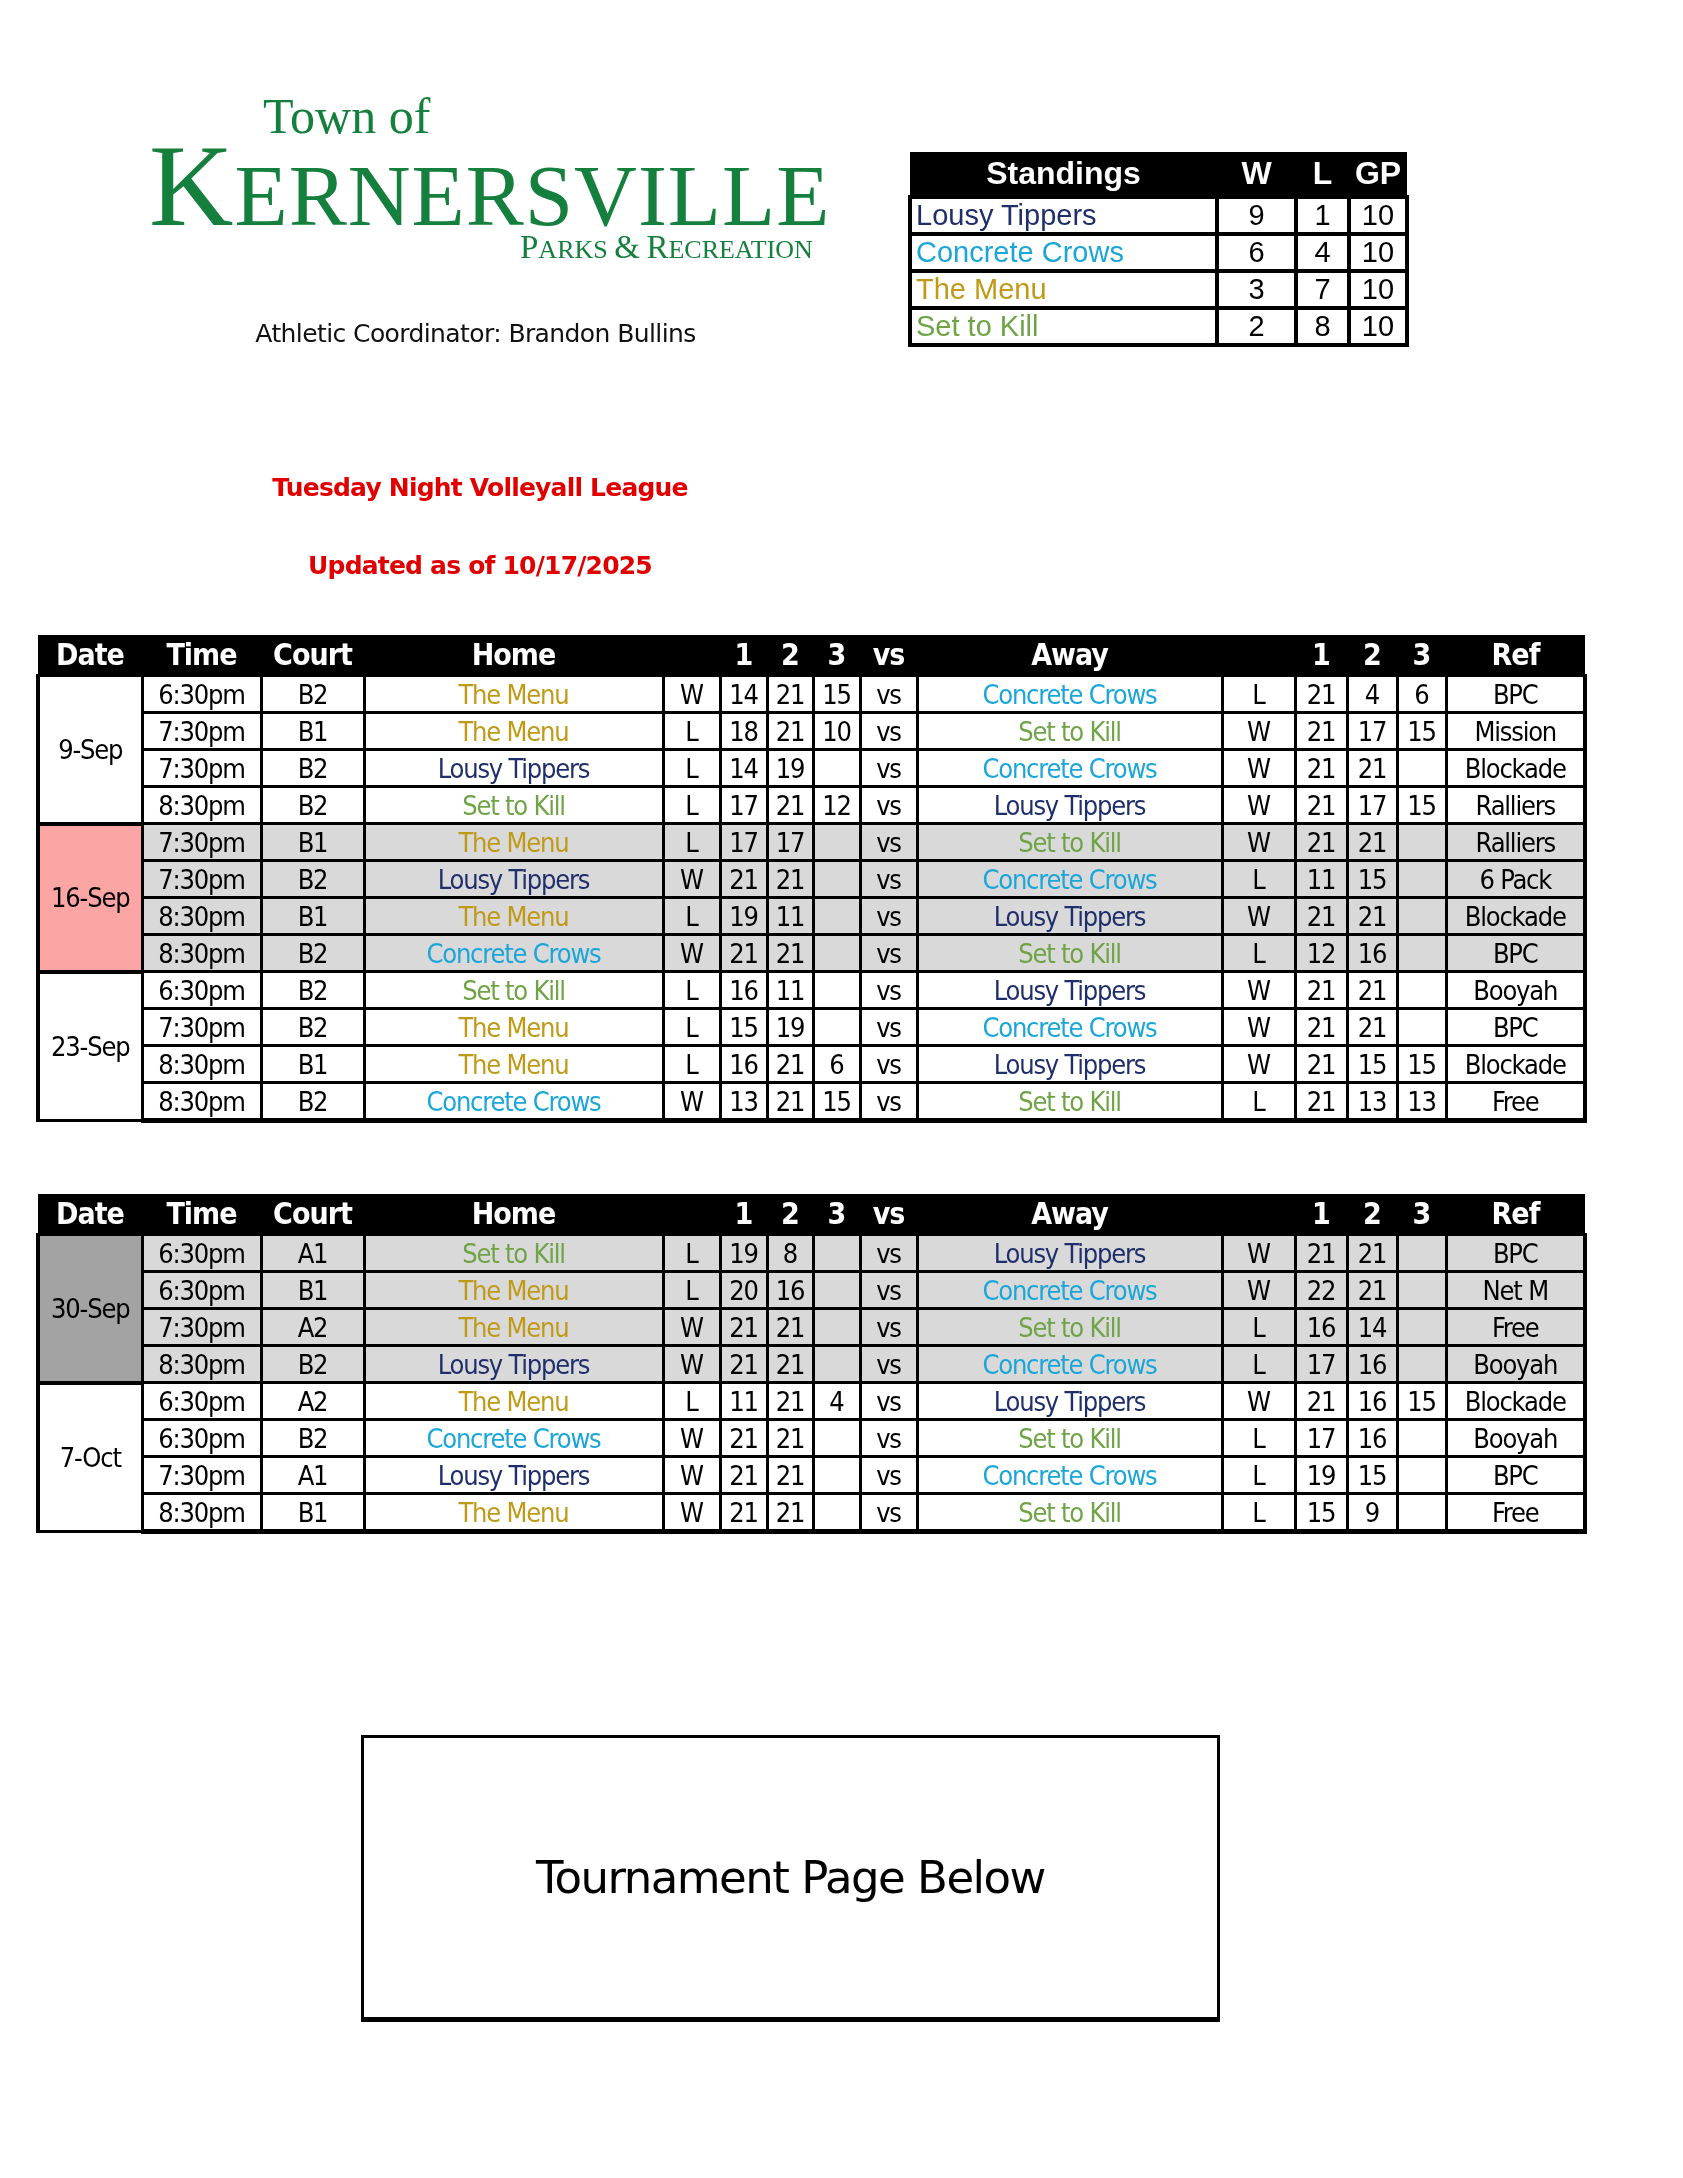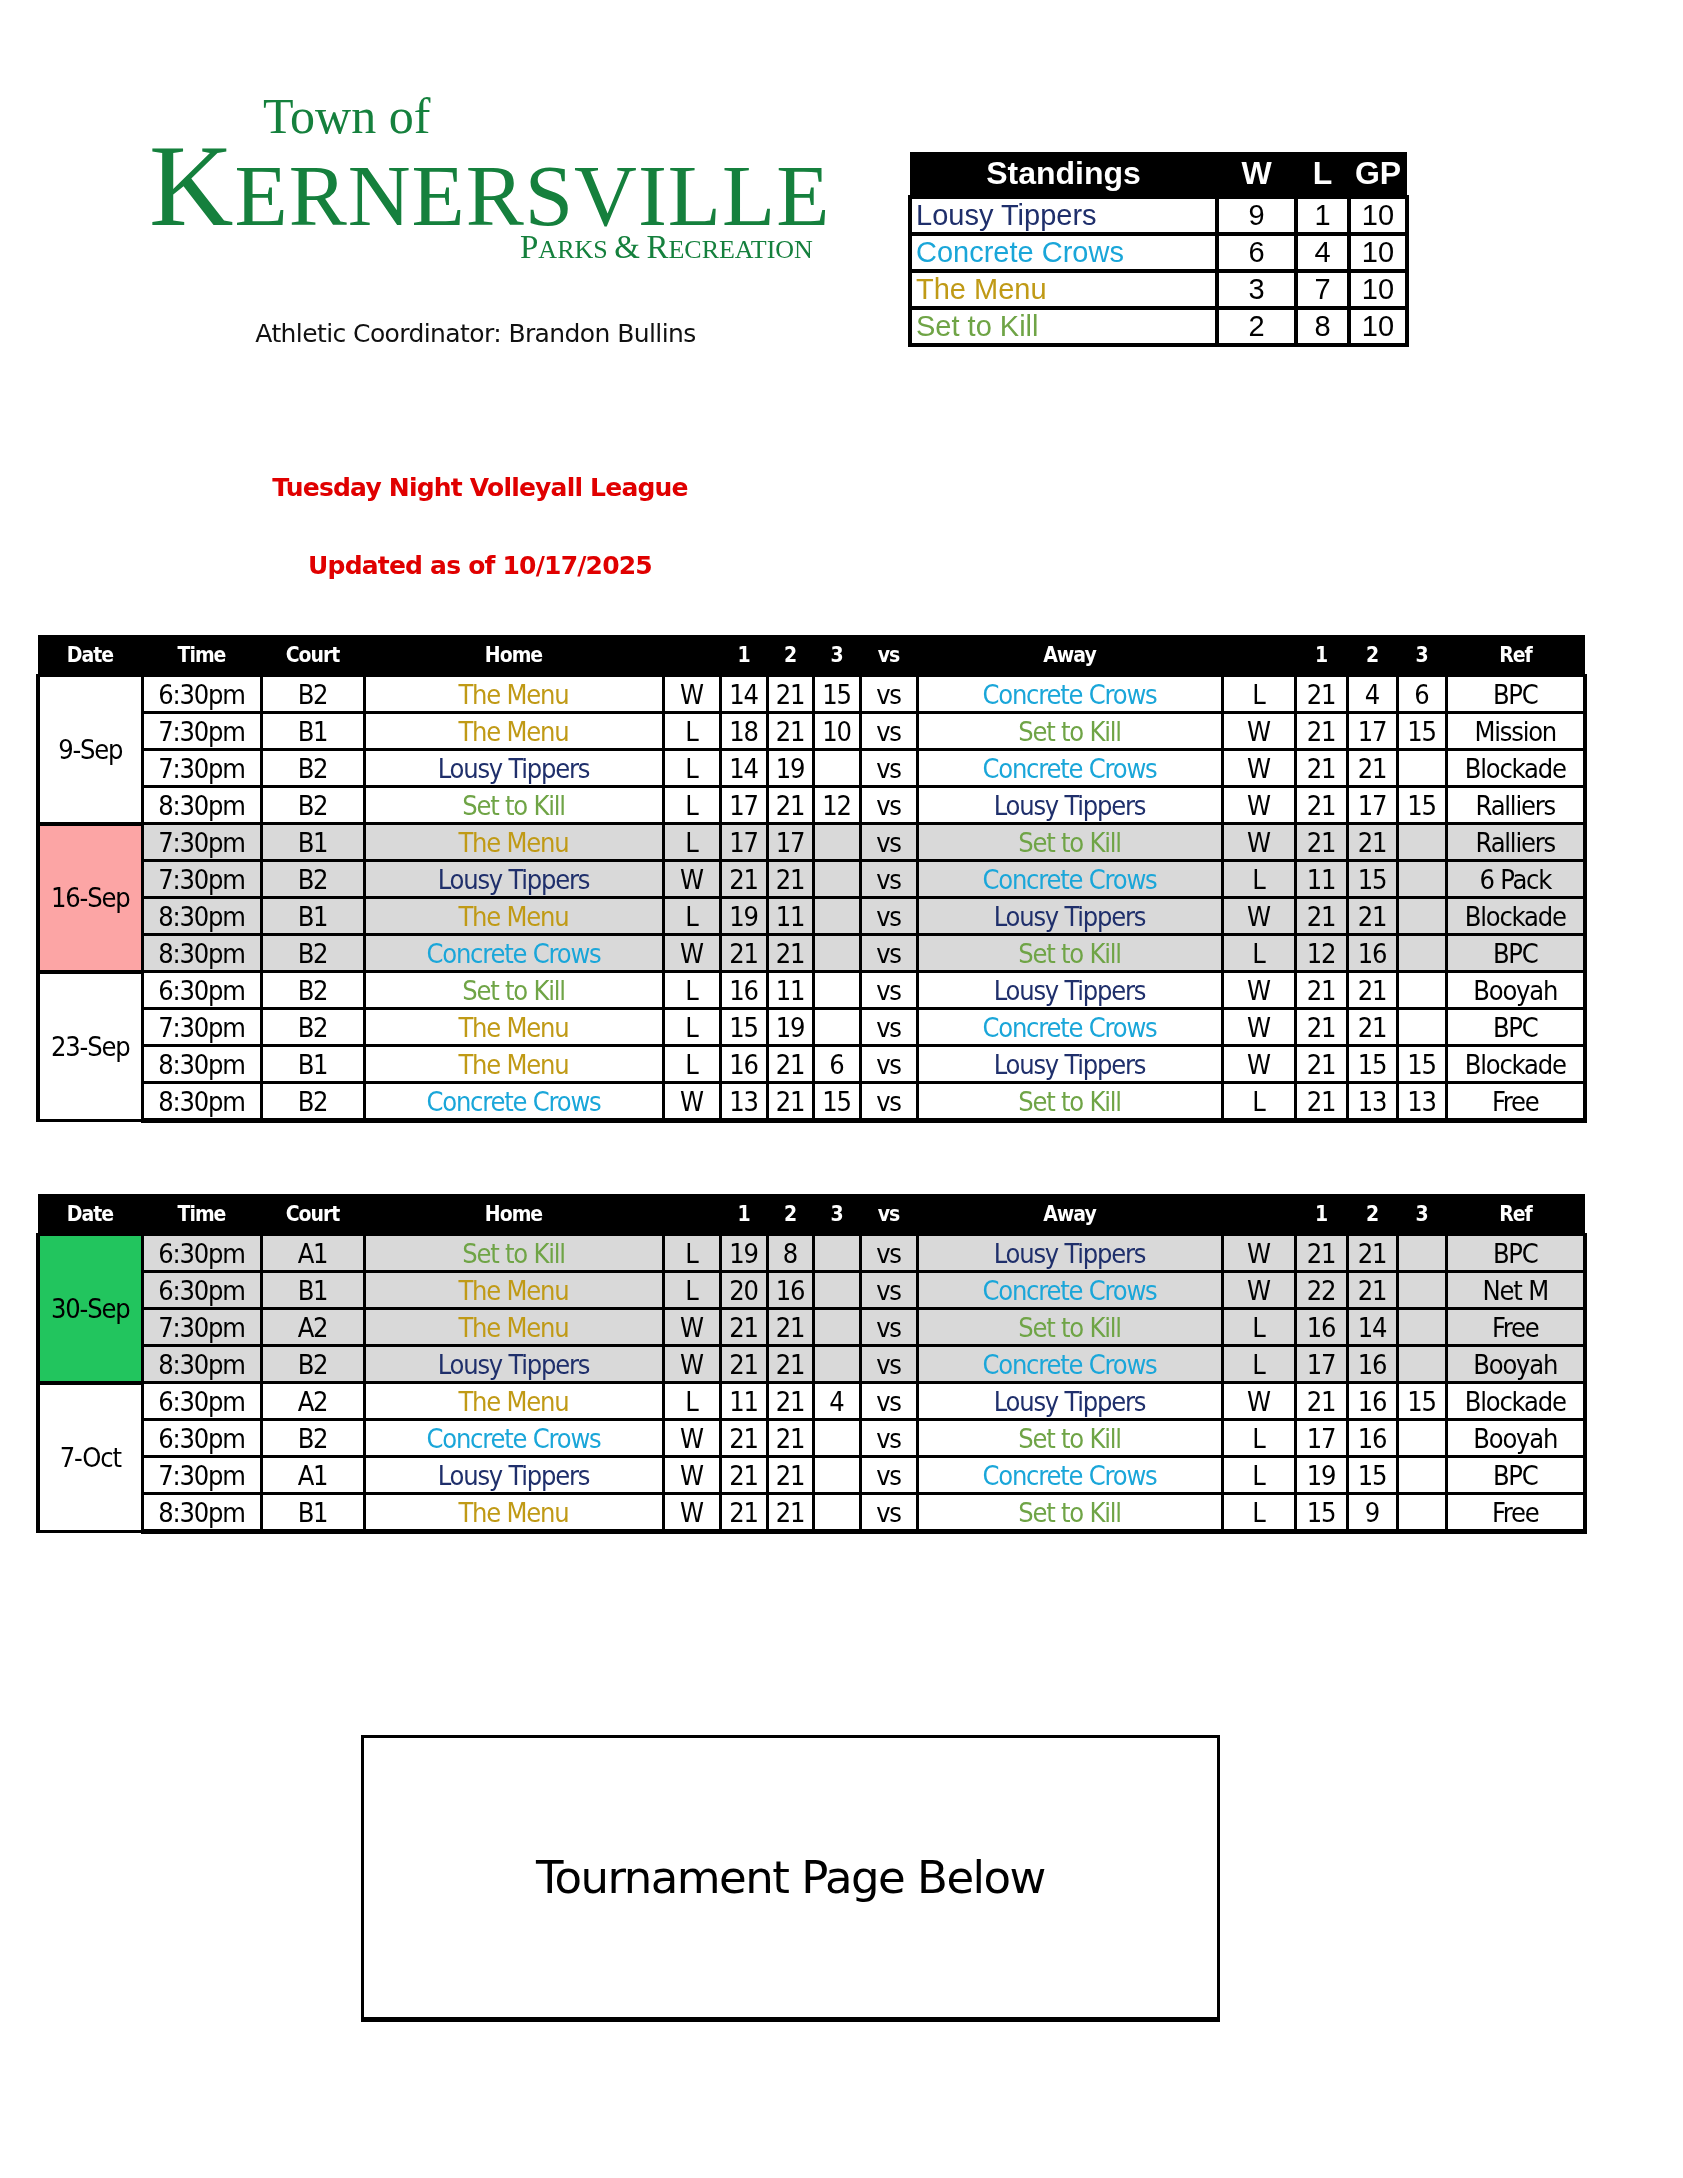--- a/index.html
+++ b/index.html
@@ -32,21 +32,21 @@
 
   
   .title-red { position: absolute; left: 0; width: 960px; text-align: center; color: #e00000;
                font-family: "DejaVu Sans", sans-serif; font-weight: bold; font-size: 25px; letter-spacing: -0.8px; }
   .league-title { top: 473px; text-align: center; }
   .updated { top: 551px; }
 
   
   .sched { position: absolute; left: 36px; border-collapse: collapse; table-layout: fixed;
            font-family: "DejaVu Sans Condensed", "DejaVu Sans", sans-serif; width: 1546px; }
-  .sched th { background: #000; color: #fff; font-weight: bold; font-size: 21px; height: 39px; padding: 0;
+  .sched th { background: #000; color: #fff; font-weight: bold; font-size: 30px; height: 39px; padding: 0;
               text-align: center; letter-spacing: -1px; }
   .sched td { border: 3px solid #000; height: 34px; padding: 0; text-align: center; font-size: 27px;
               letter-spacing: -1.2px; white-space: nowrap; overflow: hidden; }
   .sched tr.shade td { background: #d9d9d9; }
   .sched td.date { font-size: 27px; border-left-width: 4px; }
   .sched tr > td:last-child { border-right-width: 4px; }
   .sched tbody tr.last td { border-bottom-width: 5px; }
   .sched td.date.grp-end { border-bottom-width: 4px; }
   .sched1 { top: 635px; }
   .sched2 { top: 1194px; }
@@ -382,21 +382,21 @@
         <th>Away</th>
         <th></th>
         <th>1</th>
         <th>2</th>
         <th>3</th>
         <th>Ref</th>
       </tr>
     </thead>
   <tbody>
       <tr class="shade">
-        <td class="date grp-end" rowspan="4" style="background: #22c55e;">30-Sep</td>
+        <td class="date grp-end" rowspan="4" style="background: #a3a3a3;">30-Sep</td>
         <td>6:30pm</td>
         <td>A1</td>
         <td class="t-kill">Set to Kill</td>
         <td>L</td>
         <td>19</td>
         <td>8</td>
         <td></td>
         <td>vs</td>
         <td class="t-lousy">Lousy Tippers</td>
         <td>W</td>

